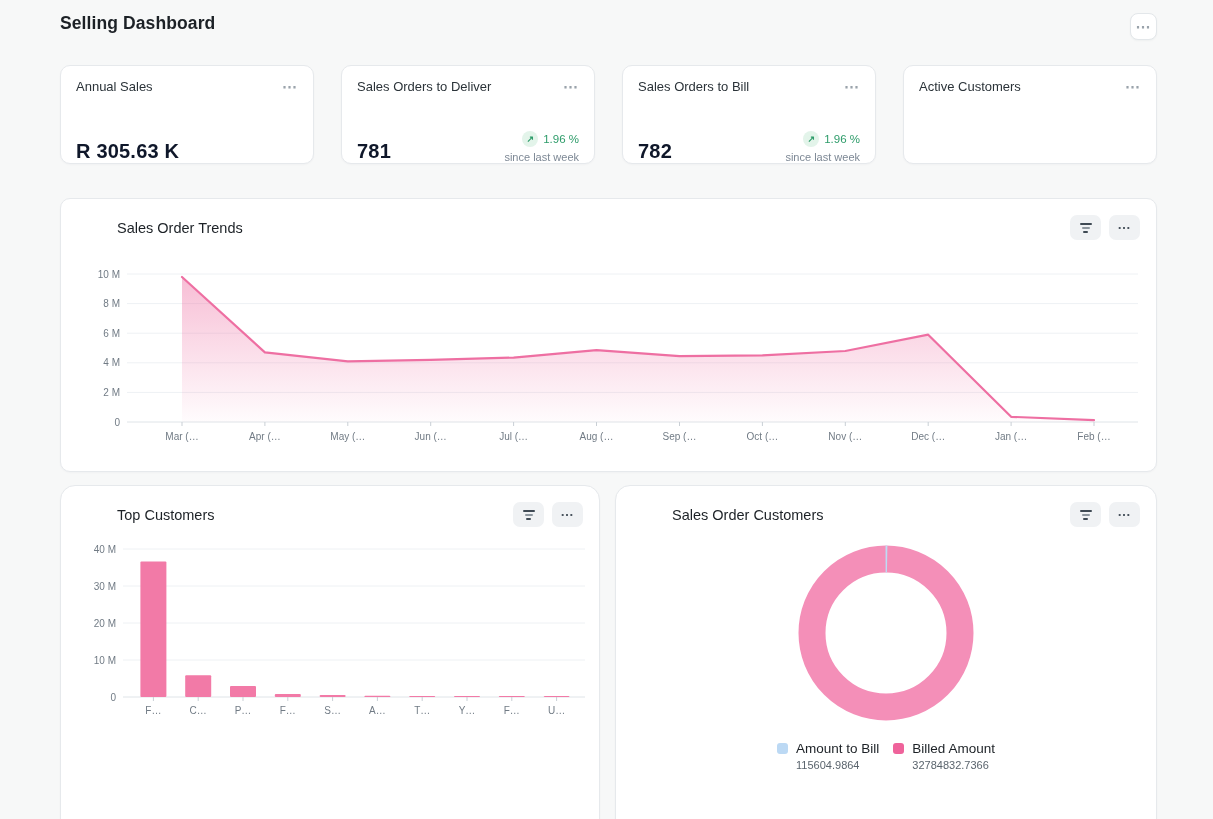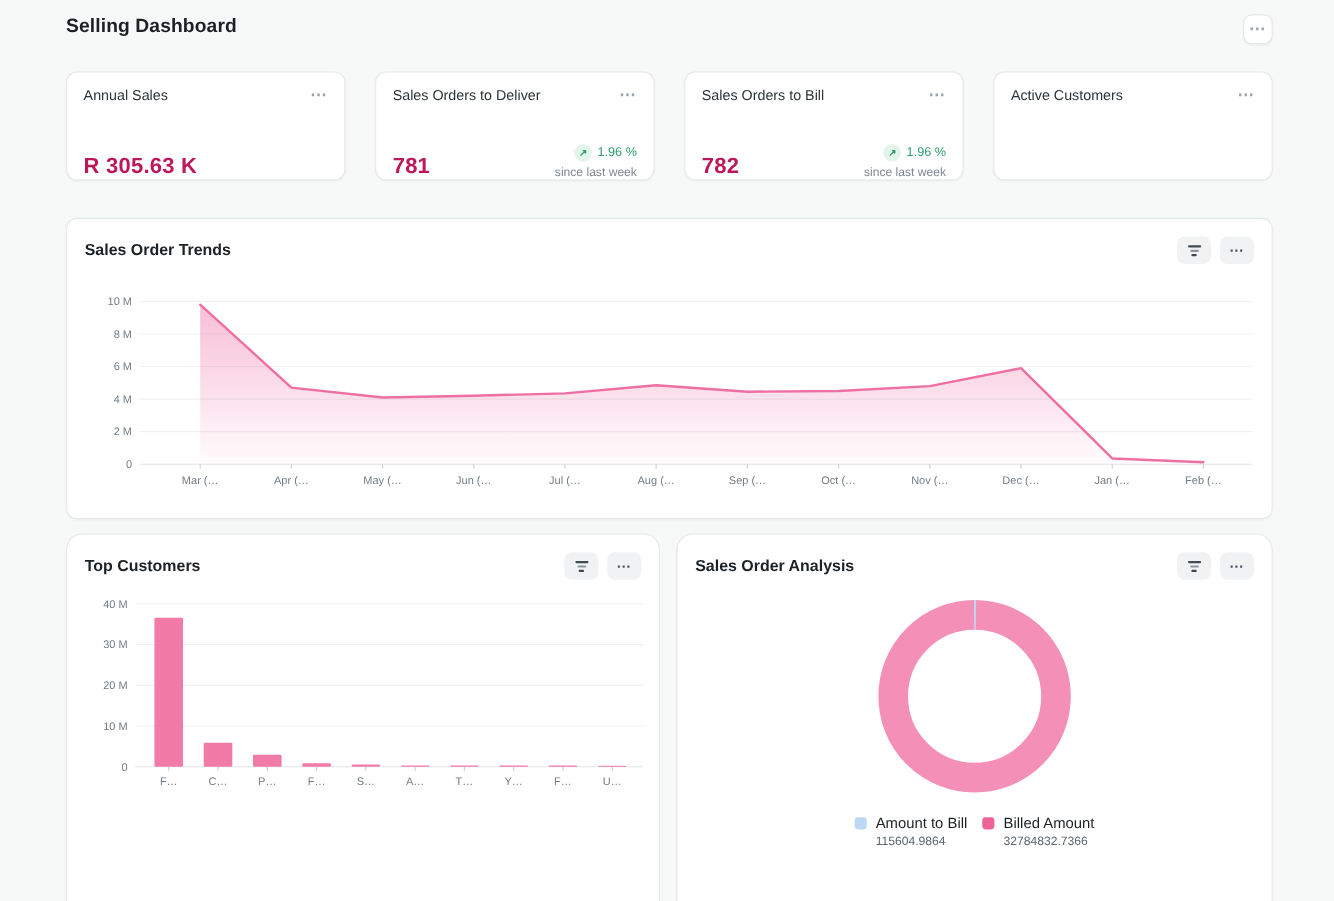--- a/index.html
+++ b/index.html
@@ -17,35 +17,35 @@
   .dots.dark { color:#4a545e; font-size:13px; }
 
   
   .cards-row { display:grid; grid-template-columns:repeat(4,1fr); gap:27px; margin-top:22px; }
   .ncard { background:#fff; border:1px solid #e6e9ec; border-radius:10px; height:99px;
            padding:13px 15px 12px; display:flex; flex-direction:column; justify-content:space-between;
            box-shadow:0 1px 2px rgba(25,39,52,.03); cursor:pointer; }
   .ncard-top { display:flex; justify-content:space-between; align-items:flex-start; }
   .ncard-label { font-size:13px; font-weight:500; color:#2b3339; }
   .ncard-bottom { display:flex; justify-content:space-between; align-items:flex-end; }
-  .ncard-value { font-size:20px; font-weight:700; color:#be185d; letter-spacing:.2px;margin-top:46px; }
+  .ncard-value { font-size:20px; font-weight:700; color:#0f172a; letter-spacing:.2px;margin-top:46px; }
   .ncard-stat { text-align:right; }
   .pct { font-size:11.5px; font-weight:500; display:flex; align-items:center; justify-content:flex-end; gap:5px; }
   .pct.green { color:#2e9c6a; }
   .pct.gray  { color:#6a747e; }
   .arrow-circle { width:16px; height:16px; border-radius:50%; background:#e3f4ea; color:#2e9c6a;
                   display:inline-flex; align-items:center; justify-content:center; font-size:9px; font-weight:700; }
   .period { font-size:11px; color:#7d8895; margin-top:4px; }
 
   
   .chart-card { background:#fff; border:1px solid #e6e9ec; border-radius:10px;
                 box-shadow:0 1px 2px rgba(25,39,52,.03); padding:16px 16px 10px; overflow:hidden; }
   .chart-card.trends { margin-top:34px; height:274px; }
   .chart-header { display:flex; justify-content:space-between; align-items:center; height:25px; }
-  .chart-title { font-size:14.5px; font-weight:700; color:#1c2126; }
+  .chart-title { font-size:14.5px; font-weight:400; color:#1c2126;margin-left:40px; }
   .chart-actions { display:flex; gap:8px; }
   .chart-btn { width:31px; height:25px; background:#f0f2f4; border:none; border-radius:7px;
                display:inline-flex; align-items:center; justify-content:center; cursor:pointer; }
   .filter-icon { display:inline-flex; flex-direction:column; align-items:center; gap:2px; }
   .filter-icon i { display:block; height:2px; background:#3f4a54; border-radius:1px; }
   .filter-icon i:nth-child(1){ width:12px; }
   .filter-icon i:nth-child(2){ width:8px; background:#8d969e; }
   .filter-icon i:nth-child(3){ width:5px; }
 
   .chart-area { margin-top:10px; }
@@ -256,21 +256,21 @@
             <text x="300.4" y="177" text-anchor="middle" class="ax">A…</text>
             <text x="345.2" y="177" text-anchor="middle" class="ax">T…</text>
             <text x="390.0" y="177" text-anchor="middle" class="ax">Y…</text>
             <text x="434.8" y="177" text-anchor="middle" class="ax">F…</text>
             <text x="479.6" y="177" text-anchor="middle" class="ax">U…</text>
           </svg></div>
     </div>
 
     <div class="chart-card half">
       <div class="chart-header">
-        <div class="chart-title">Sales Order Analysis</div>
+        <div class="chart-title">Sales Order Customers</div>
         <div class="chart-actions">
           <button class="chart-btn">
             <span class="filter-icon">
                 <i></i>
                 <i></i>
                 <i></i>
               </span>
           </button>
           <button class="chart-btn">
             <span class="dots dark">⋯</span>

